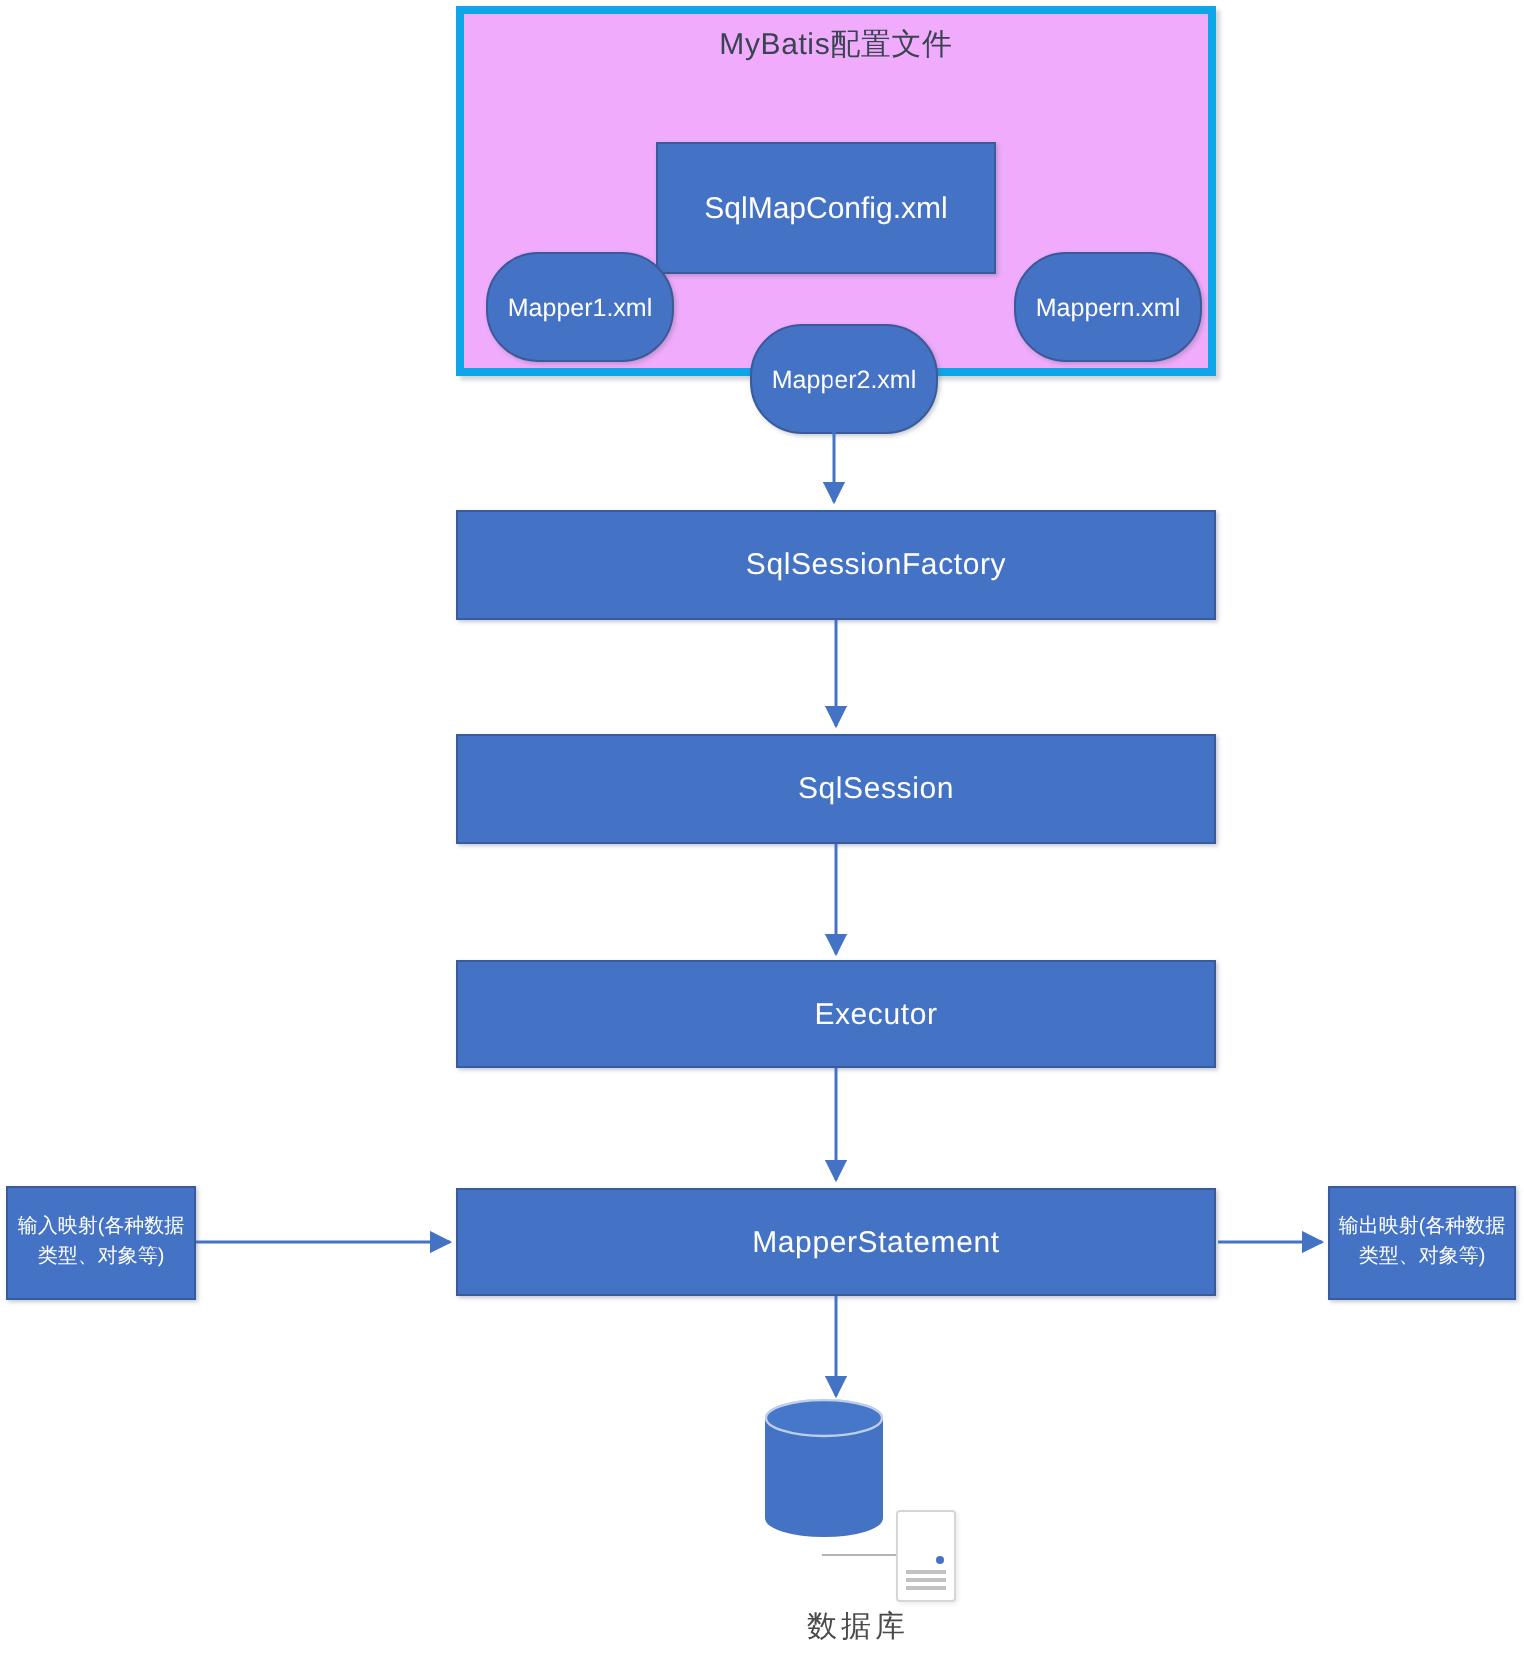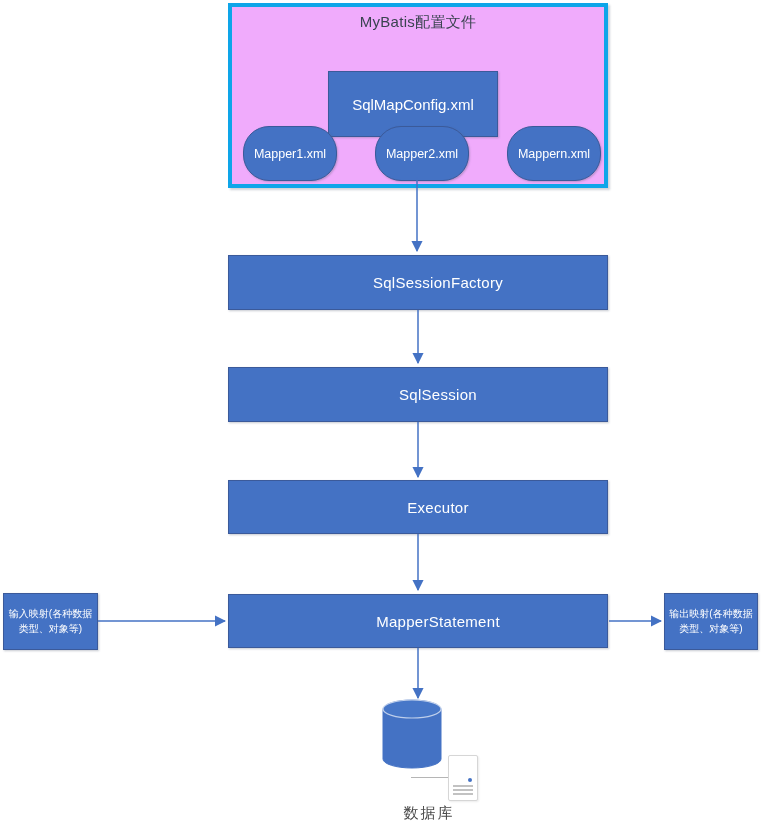--- a/index.html
+++ b/index.html
@@ -50,21 +50,21 @@
     display: flex;
     align-items: center;
     justify-content: center;
     text-align: center;
     box-shadow: 1px 1px 2px rgba(90,100,120,0.35);
     z-index: 2;
   }
   .node-main-config { left: 96px; top: 44px; width: 170px; height: 66px; font-size: 15px; margin-top: 20px; }
   .node-mapper { top: 119px; width: 94px; height: 55px; font-size: 12.5px; border-radius: 26px; }
   .node-mapper-1 { left: 11px; }
-  .node-mapper-2 { left: 143px; }
+  .node-mapper-2 { left: 143px; margin-top: 36px; }
   .node-mapper-n { left: 275px; }
   .node-flow { left: 228px; width: 380px; height: 55px; font-size: 15px; letter-spacing: 0.3px; padding-left: 40px; }
   .node-factory   { top: 255px; }
   .node-session   { top: 367px; }
   .node-executor  { top: 480px; height: 54px; }
   .node-statement { top: 594px; height: 54px; }
   .node-side {
     width: 95px; height: 57px;
     font-size: 10px;
     line-height: 1.45;

